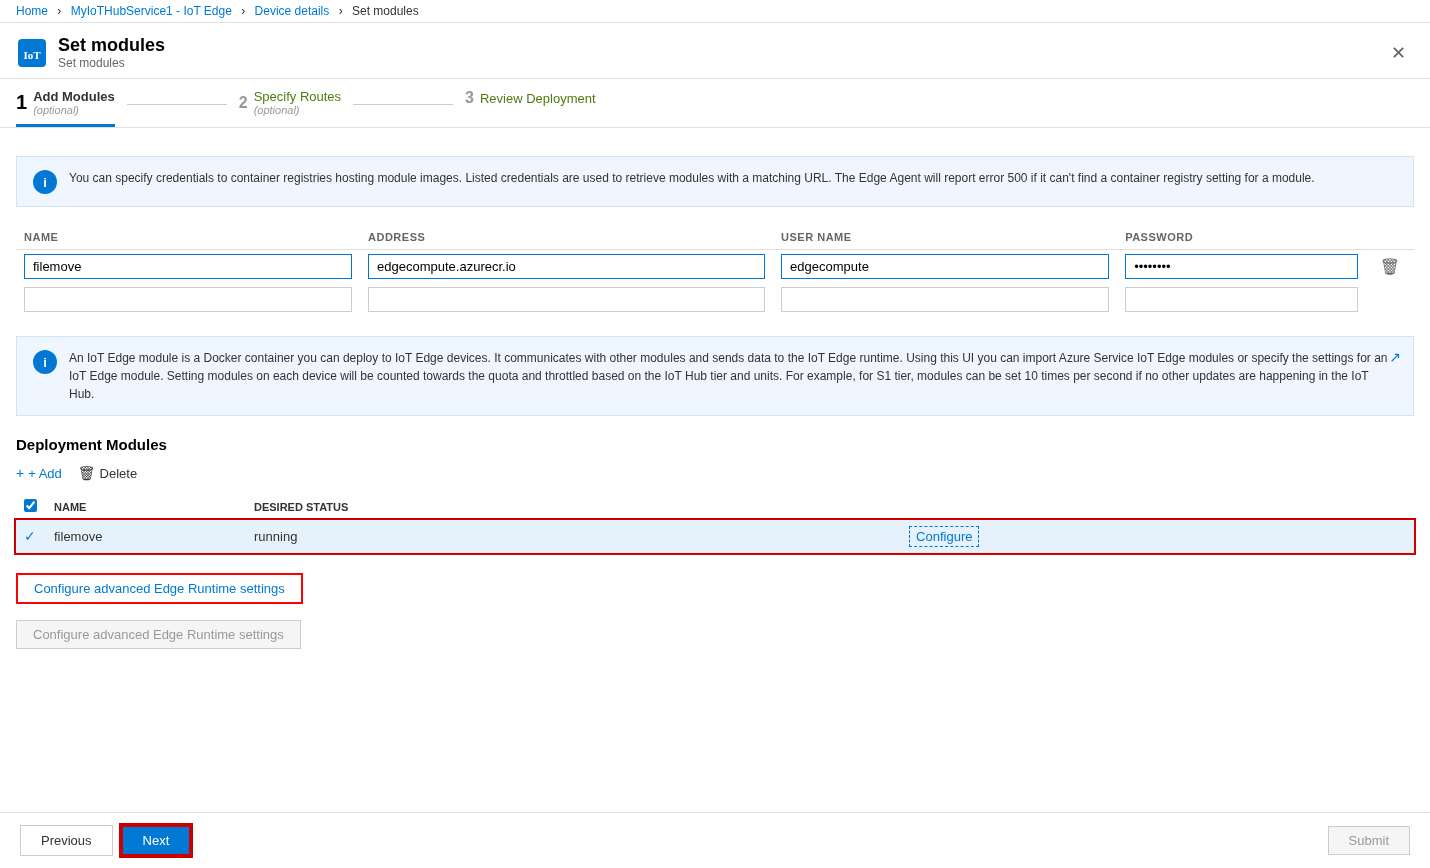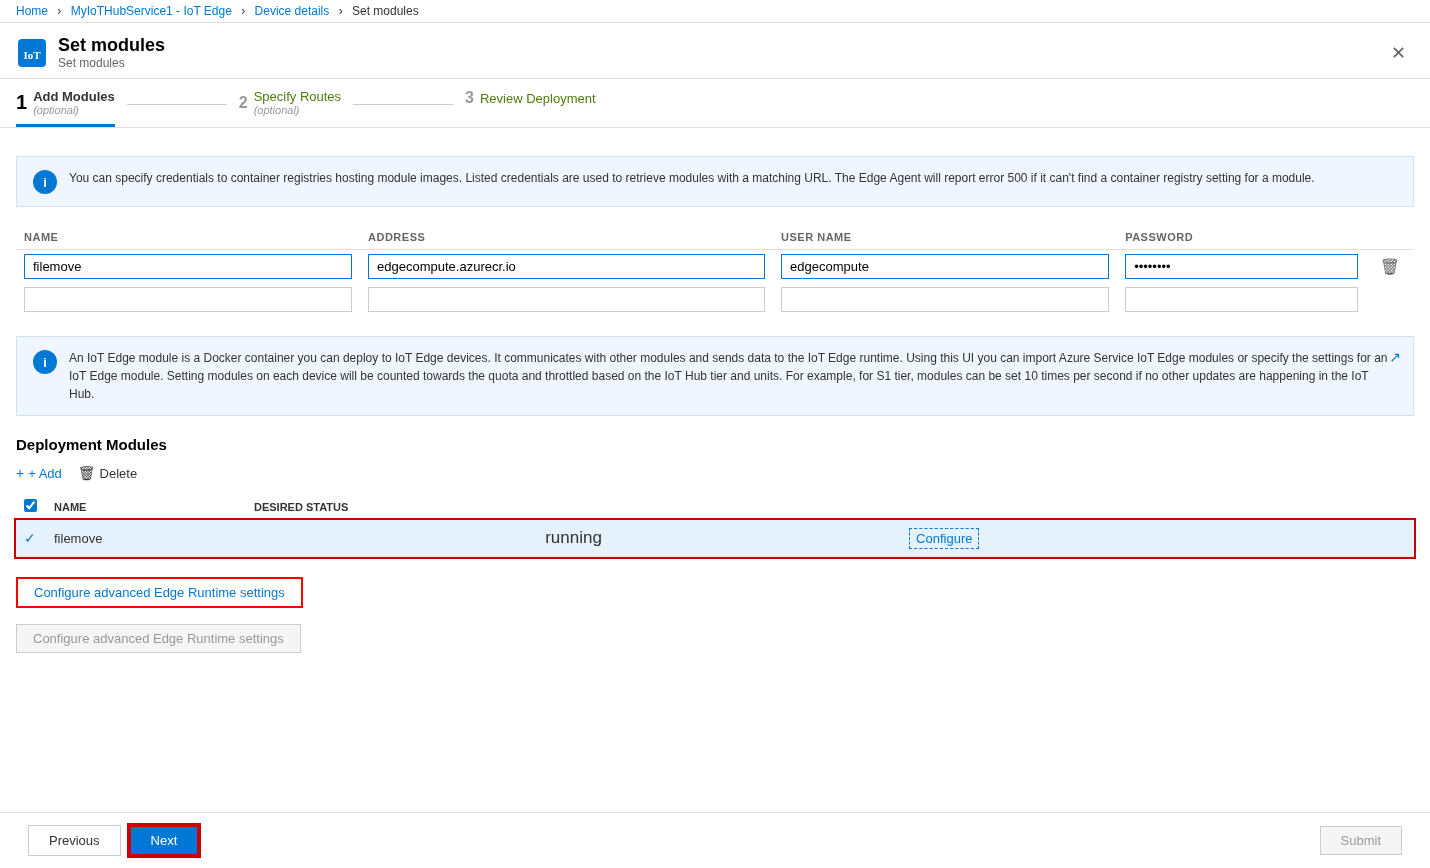--- a/index.html
+++ b/index.html
@@ -47,21 +47,21 @@
     .module-row td { }
     .configure-link { color: #0078d4; text-decoration: none; cursor: pointer; font-size: 13px; }
     .checkbox-col { width: 30px; }
     .check-mark { color: #0078d4; font-size: 14px; }
 
     .configure-runtime-section { margin-top: 20px; }
     .configure-runtime-btn { border: 1px solid #0078d4; color: #0078d4; background: #fff; padding: 6px 16px; font-size: 13px; cursor: pointer; }
     .configure-runtime-btn-red { border: 2px solid red; }
     .configure-runtime-btn-disabled { border: 1px solid #ccc; color: #999; background: #f5f5f5; padding: 6px 16px; font-size: 13px; cursor: default; margin-top: 8px; }
 
-    .footer { display: flex; align-items: center; justify-content: space-between; padding: 12px 28px; border-top: 1px solid #e0e0e0; position: fixed; bottom: 0; left: 0; right: 0; background: #fff; margin-top: 44px; }
+    .footer { display: flex; align-items: center; justify-content: space-between; padding: 12px 20px; border-top: 1px solid #e0e0e0; position: fixed; bottom: 0; left: 0; right: 0; background: #fff; margin-top: 44px; }
     .footer-left { display: flex; gap: 8px; }
     .footer-btn { padding: 6px 20px; font-size: 13px; cursor: pointer; border: 1px solid #ccc; background: #fff; color: #333; }
     .footer-btn.primary-red { background: #0078d4; color: #fff; border: 2px solid red; outline: 2px solid red; text-align: right; }
     .submit-btn { padding: 6px 20px; font-size: 13px; cursor: default; border: 1px solid #ccc; background: #f5f5f5; color: #999; }
 
     .steps-container { display: flex; align-items: stretch; padding: 10px 16px 0 16px; border-bottom: 1px solid #e0e0e0; }
     .step-item { display: flex; flex-direction: column; align-items: flex-start; padding-bottom: 8px; }
     .step-item.active { border-bottom: 3px solid #0078d4; }
     .step-header { display: flex; align-items: center; gap: 6px; }
     .step-number { font-size: 20px; font-weight: 700; color: #000; }
@@ -195,21 +195,21 @@
           <th></th>
         </tr>
       </thead>
       <tbody>
 
         <tr class="module-row selected" style="outline: 2px solid #cc0000;">
           <td class="checkbox-col">
             <span class="check-mark">✓</span>
           </td>
           <td style="font-size:13px;">filemove</td>
-          <td style="font-size:17px;text-align:center;">running</td>
+          <td style="font-size:13px;">running</td>
           <td>
             <a class="configure-link" style="border:1px dashed #0078d4; padding: 2px 6px;">Configure</a>
           </td>
         </tr>
       </tbody>
     </table>
   </div>
 
   <div class="configure-runtime-section">
     <button class="configure-runtime-btn configure-runtime-btn-red">

